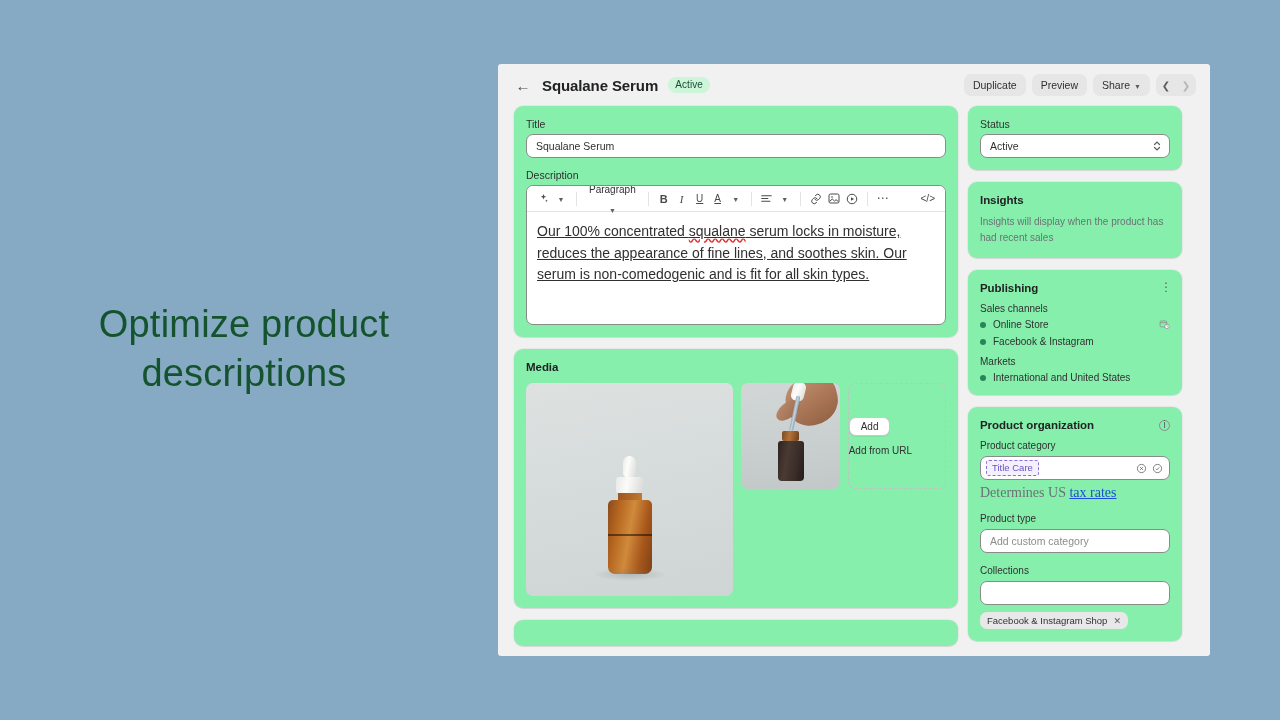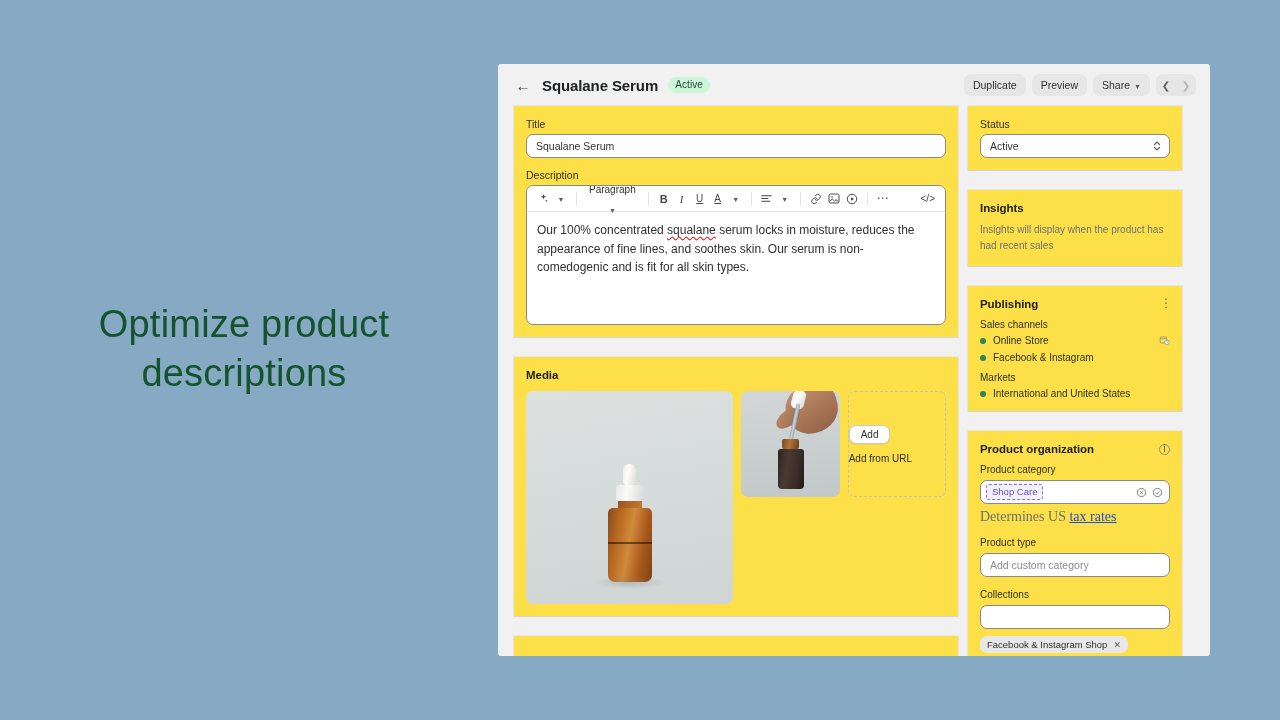--- a/index.html
+++ b/index.html
@@ -84,24 +84,24 @@
   
   .body-wrap {
     display: flex; gap: 10px;
     padding: 0 14px 0 16px;
     height: 550px;
   }
   .col-main { width: 444px; flex: none; }
   .col-side { width: 214px; flex: none; }
 
   .card {
-    background: #fde047;
-    border-radius: 0;
+    background: #86efac;
+    border-radius: 9px;
     box-shadow: 0 0 0 1px rgba(0,0,0,0.04), 0 1px 1px rgba(0,0,0,0.07);
-    margin-bottom: 20px;
+    margin-bottom: 12px;
     padding: 12px;
   }
   .card-title {
     font-size: 11.5px; font-weight: 700; color: #202223;
     letter-spacing: -0.05px;
   }
   .field-label {
     font-size: 10.5px; color: #303030; margin-bottom: 4px; display: block;
   }
   .input-box {
@@ -135,23 +135,24 @@
     color: #4a4a4a; font-size: 11px;
     border-radius: 4px; padding: 0 2px;
   }
   .tool.wide { padding: 0 5px; font-size: 10px; gap: 11px; color: #303030; flex-direction: column; }
   .tool-sep {
     width: 1px; height: 14px; background: #e1e3e5; margin: 0 5px;
   }
   .rte-body {
     padding: 9px 10px;
     min-height: 112px;
-    font-size: 12px;
+    font-size: 14px;
     line-height: 1.55;
     color: #303030;
+    text-decoration: underline;
   }
   .spell {
     text-decoration: underline wavy #e03030;
     text-underline-offset: 2px;
   }
 
   
   .media-row { display: flex; gap: 8px; margin-top: 10px; }
   .media-main {
     width: 211px; height: 213px; border-radius: 7px;
@@ -512,21 +513,21 @@
       </div>
 
       <div class="card">
         <div class="row-flex">
           <div class="card-title">Product organization</div>
           <i class="info-i">i</i>
         </div>
 
         <div class="sub-label">Product category</div>
         <div class="cat-box">
-          <span class="cat-tag">Shop Care</span>
+          <span class="cat-tag">Title Care</span>
           <span class="cat-icons">
             <span>
               <svg width="11" height="11" viewBox="0 0 20 20" fill="none" stroke="#5c5f62" stroke-width="1.4">
                 <circle cx="10" cy="10" r="7.5"></circle>
                   <path d="M7.4 7.4l5.2 5.2M12.6 7.4l-5.2 5.2"></path>
               </svg>
             </span>
             <span>
               <svg width="11" height="11" viewBox="0 0 20 20" fill="none" stroke="#5c5f62" stroke-width="1.4">
                 <circle cx="10" cy="10" r="7.5"></circle>

